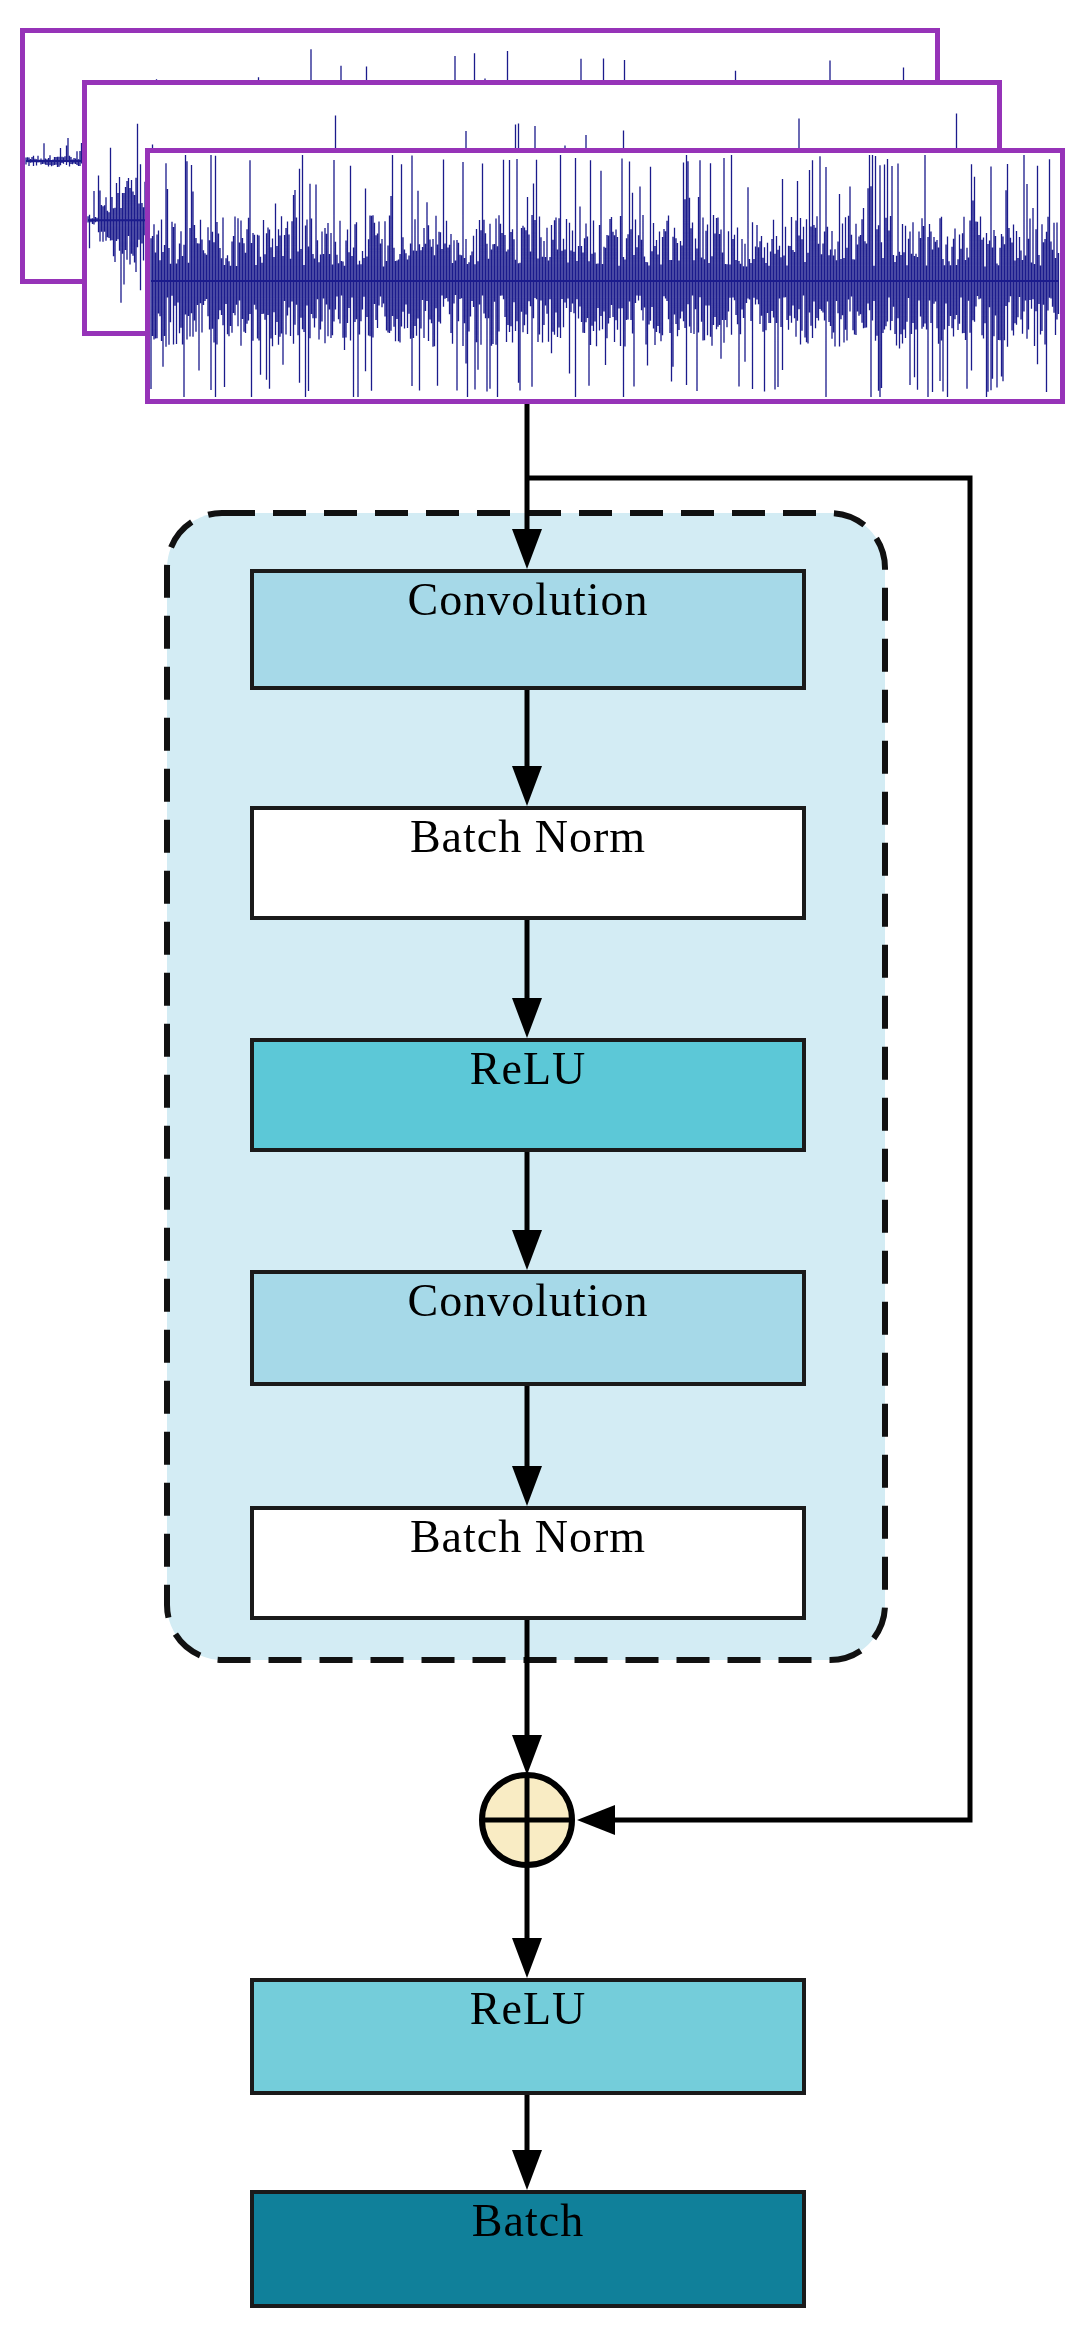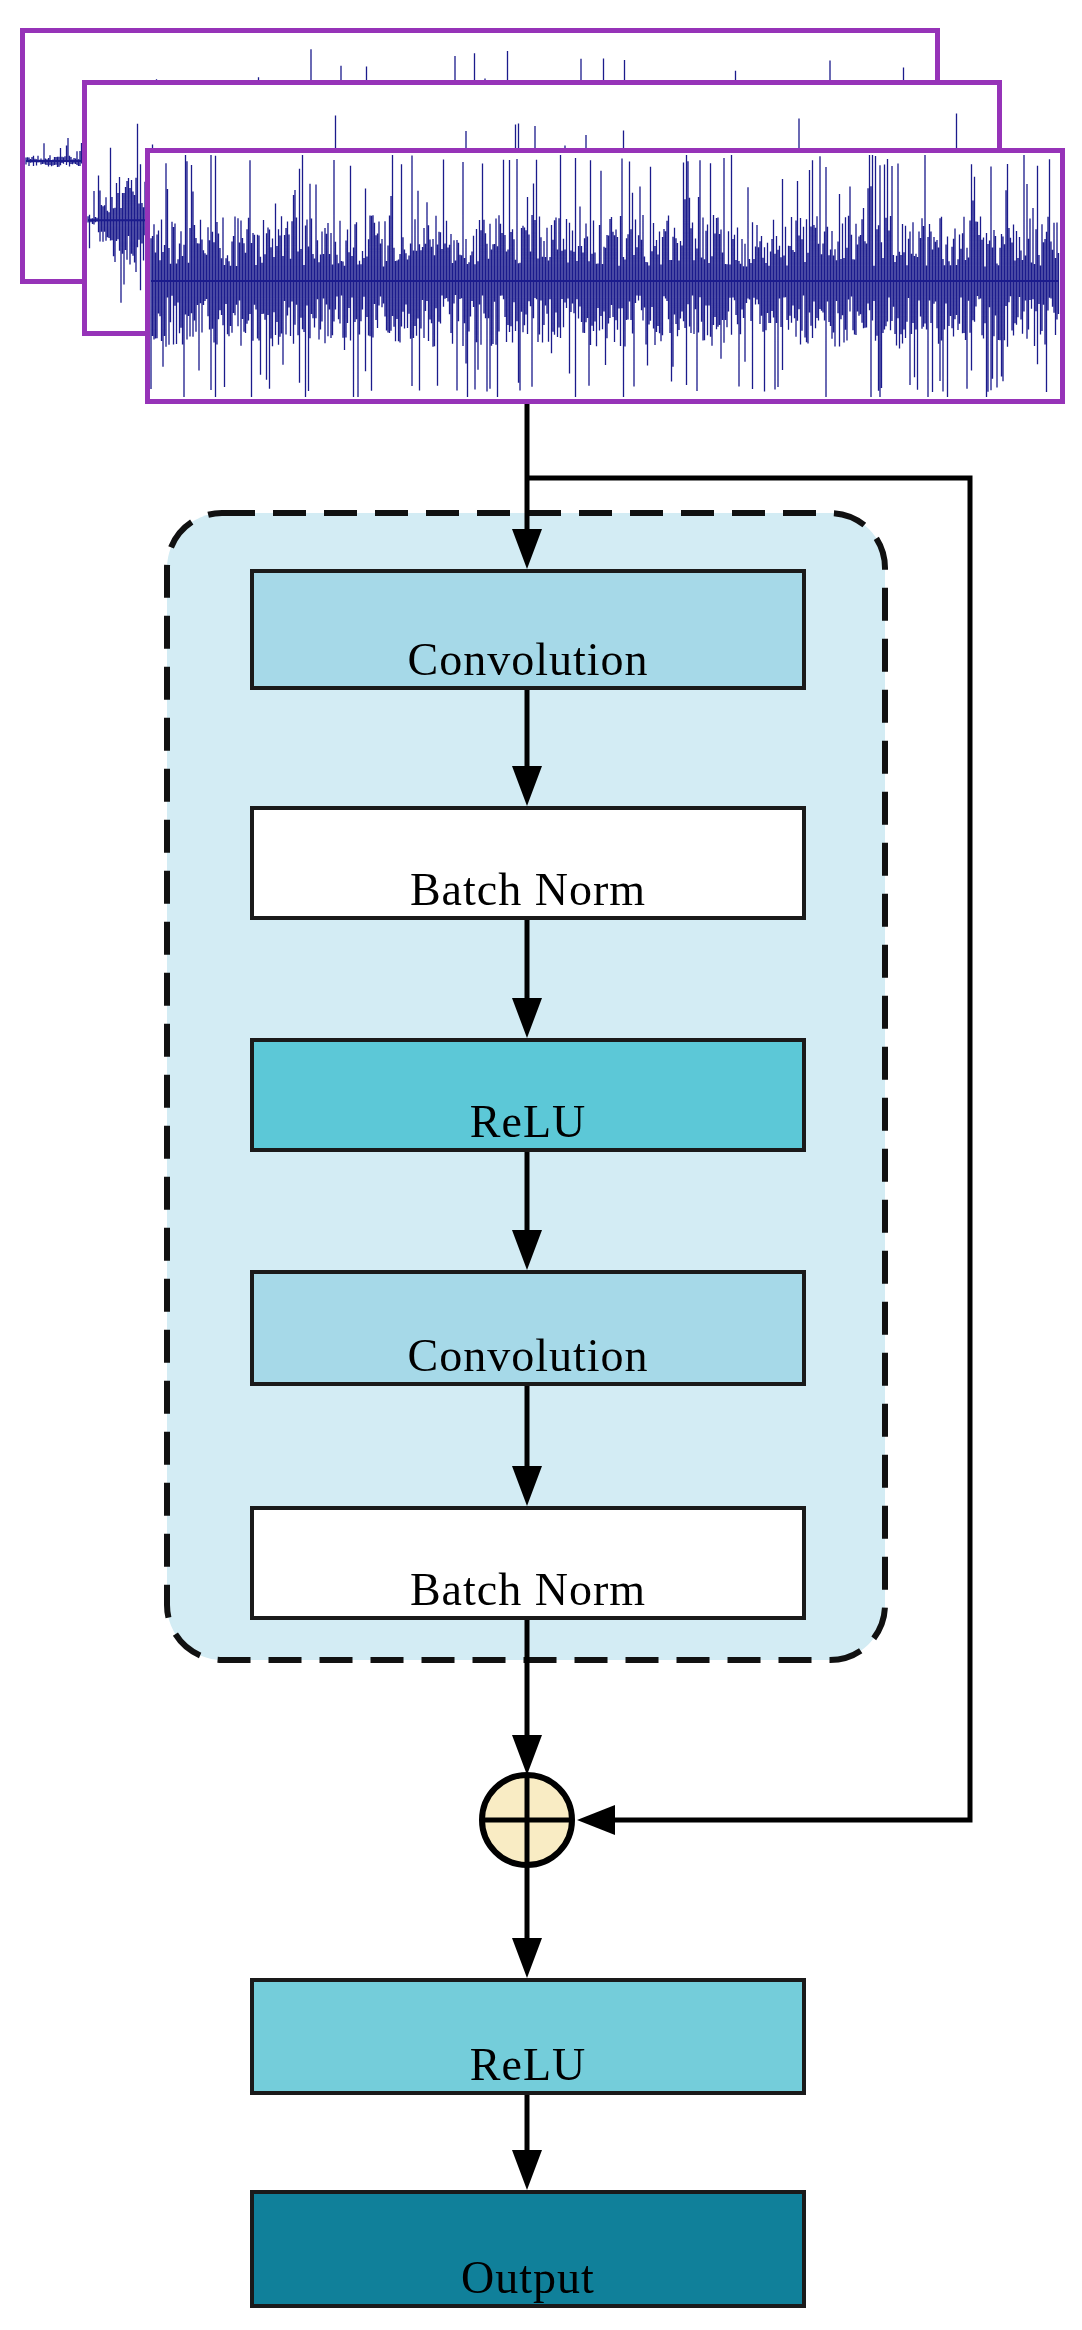--- a/index.html
+++ b/index.html
@@ -6,21 +6,21 @@
   .canvas{position:relative;width:1082px;height:2330px;background:#ffffff;overflow:hidden;
           font-family:"Liberation Serif","DejaVu Serif",serif;}
   .panel{position:absolute;width:910px;height:246px;background:#ffffff;
          border:5px solid #9633b8;box-sizing:content-box;}
   .panel svg{display:block;width:910px;height:246px;}
   #panel-back{left:20px;top:28px;z-index:0;}
   #panel-mid{left:82px;top:80px;z-index:1;}
   #panel-front{left:145px;top:148px;z-index:2;}
   #connectors{position:absolute;left:0;top:0;z-index:3;}
   .node{position:absolute;left:250px;width:556px;box-sizing:border-box;
-        border:4px solid #1a1a1a;display:flex;align-items:flex-end;justify-content:center;
+        border:4px solid #1a1a1a;display:flex;align-items:flex-start;justify-content:center;
         font-size:46px;color:#000;z-index:4;letter-spacing:1px;}
   #node-conv1{top:569px;height:121px;}
   #node-bn1{top:806px;height:114px;}
   #node-relu1{top:1038px;height:114px;}
   #node-conv2{top:1270px;height:116px;}
   #node-bn2{top:1506px;height:114px;}
   #node-relu2{top:1978px;height:117px;}
   #node-output{top:2190px;height:118px;}
 </style>
 </head>
@@ -108,16 +108,16 @@
   <div class="node" id="node-conv2" style="background: rgb(166, 217, 232);">
     <span>Convolution</span>
   </div>
   <div class="node" id="node-bn2" style="background: rgb(255, 255, 255);">
     <span>Batch Norm</span>
   </div>
   <div class="node" id="node-relu2" style="background: rgb(116, 205, 218);">
     <span>ReLU</span>
   </div>
   <div class="node" id="node-output" style="background: rgb(16, 128, 154);">
-    <span>Output</span>
+    <span>Batch</span>
   </div>
 
 </div>
 
 </body></html>

